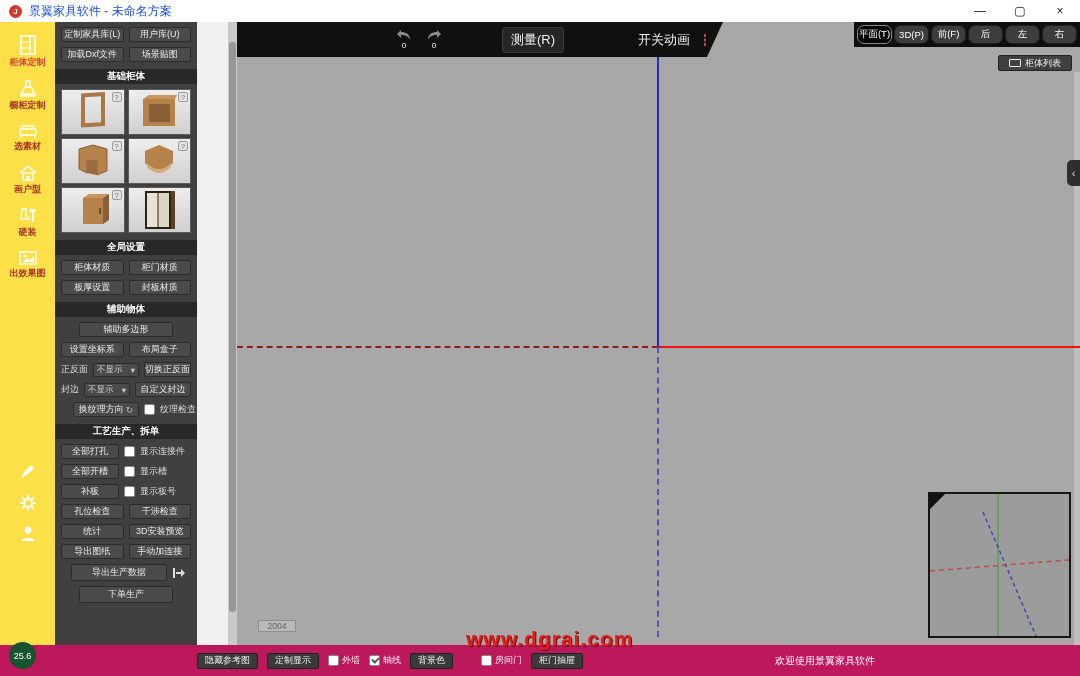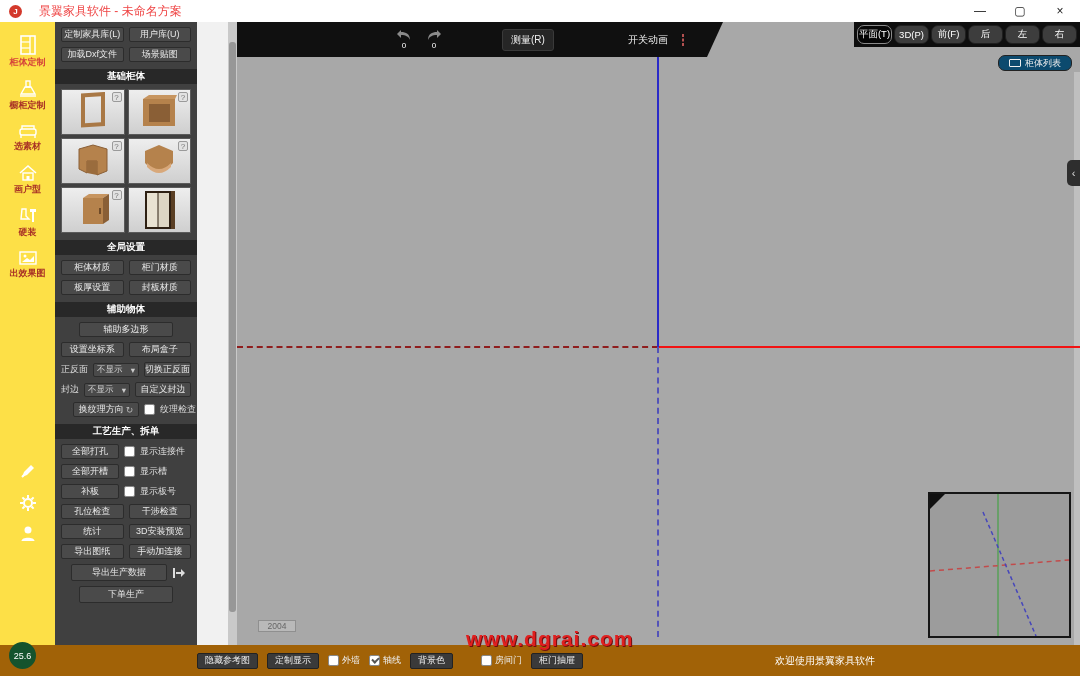--- a/index.html
+++ b/index.html
@@ -5,21 +5,21 @@
   * { margin:0; padding:0; box-sizing:border-box; }
   html,body { width:1080px; height:676px; overflow:hidden; background:#000;
     font-family:"Liberation Sans", sans-serif; position:relative; }
 
   
   .titlebar { position:absolute; left:0; top:0; width:1080px; height:22px; background:#fff;
     display:flex; align-items:center; z-index:60; }
   .logo { width:13px; height:13px; border-radius:50%; background:#d3392c; margin-left:9px;
     display:flex; align-items:center; justify-content:center; }
   .logo span { color:#fff; font-size:8px; font-weight:bold; }
-  .win-title { font-size:12px; color:#ef4444; margin-left:17px; }
+  .win-title { font-size:12px; color:#1d4ed8; margin-left:7px; }
   .win-ctrls { margin-left:auto; display:flex; height:100%; }
   .win-ctrls div { width:40px; height:100%; display:flex; align-items:center; justify-content:center;
     font-size:12px; color:#222; cursor:default; }
 
   
   .rail { position:absolute; left:0; top:22px; width:55px; height:623px; background:#fde047; z-index:30; }
   .tool { width:100%; text-align:center; margin-top:13px; }
   .tool svg { display:block; margin:0 auto 2px; }
   .tool-label { font-size:9px; font-weight:bold; color:#a93226; display:block; line-height:10px; }
   .tool.active .tool-label { color:#d6453a; }
@@ -70,44 +70,44 @@
   .scale-box { position:absolute; left:258px; top:620px; width:38px; height:12px; background:#b9b9b9;
     border:1px solid #8f8f8f; color:#666; font-size:8.5px; display:flex; align-items:center;
     justify-content:center; z-index:6; }
   .watermark { position:absolute; left:466px; top:627px; font-size:21px; font-weight:bold; color:#e01f1f;
     text-shadow:1px 1px 0 #6e0e0e; letter-spacing:1px; z-index:55; }
 
   
   .topbar { position:absolute; left:237px; top:22px; width:486px; height:35px; background:#101010;
     clip-path:polygon(0 0,100% 0,calc(100% - 16px) 100%,0 100%); z-index:10;
     display:flex; align-items:center; padding-left:145px; gap:14px; }
-  .tb-txt { color:#f0f0f0; font-size:10px; white-space:nowrap;margin-left:32px; }
+  .tb-txt { color:#f0f0f0; font-size:13px; white-space:nowrap;margin-left:32px; }
   .tb-btn { background:#262626; border:1px solid #3a3a3a; border-radius:3px; padding:3px 8px; }
   .histo { display:flex; flex-direction:column; align-items:center; line-height:8px; }
   .histo .cnt { color:#fff; font-size:8px; margin-top:1px; }
   .marquee { width:17px; height:12px; border:1px dashed #b35050; }
 
   
   .viewbar { position:absolute; right:0; top:22px; width:226px; height:25px; background:#0e0e0e;
     display:flex; align-items:center; gap:2px; padding:2px 3px; z-index:10; }
   .vbtn { flex:1; height:19px; background:#3d3d3d; border:1px solid #1f1f1f; border-radius:7px;
     color:#fff; font-size:9.5px; display:flex; align-items:center; justify-content:center; white-space:nowrap; }
   .vbtn.active { background:#060606; border-color:#8a8a8a; }
-  .cab-list { position:absolute; right:8px; top:55px; width:74px; height:16px; background:#0c4a6e;
-    border:1px solid #222; border-radius:7px; display:flex; align-items:center; justify-content:center;
+  .cab-list { position:absolute; right:8px; top:55px; width:74px; height:16px; background:#404040;
+    border:1px solid #222; border-radius:2px; display:flex; align-items:center; justify-content:center;
     gap:4px; z-index:10; }
   .cab-list .box { width:12px; height:8px; border:1px solid #eee; border-radius:1px; }
   .cab-list span.lbl { color:#eee; font-size:9px; }
 
   
   .minimap { position:absolute; left:928px; top:492px; width:143px; height:146px; background:#9c9c9c;
     border:2px solid #161616; z-index:7; }
 
   
-  .bottombar { position:absolute; left:0; top:645px; width:1080px; height:31px; background:#a16207;
+  .bottombar { position:absolute; left:0; top:645px; width:1080px; height:31px; background:#be185d;
     z-index:40; display:flex; align-items:center; padding-left:197px; gap:9px; }
   .bbtn { height:16px; background:#3a3a3a; border:1px solid #222; border-radius:2px; color:#eee;
     font-size:9px; display:flex; align-items:center; justify-content:center; padding:0 7px; white-space:nowrap; }
   .bchk { display:flex; align-items:center; gap:3px; color:#eee; font-size:9px;text-align:center; }
   .welcome { position:absolute; left:775px; color:#fff; font-size:10px; white-space:nowrap; }
   .sp12 { width:10px; }
 </style>
 </head>
 <body>
 

